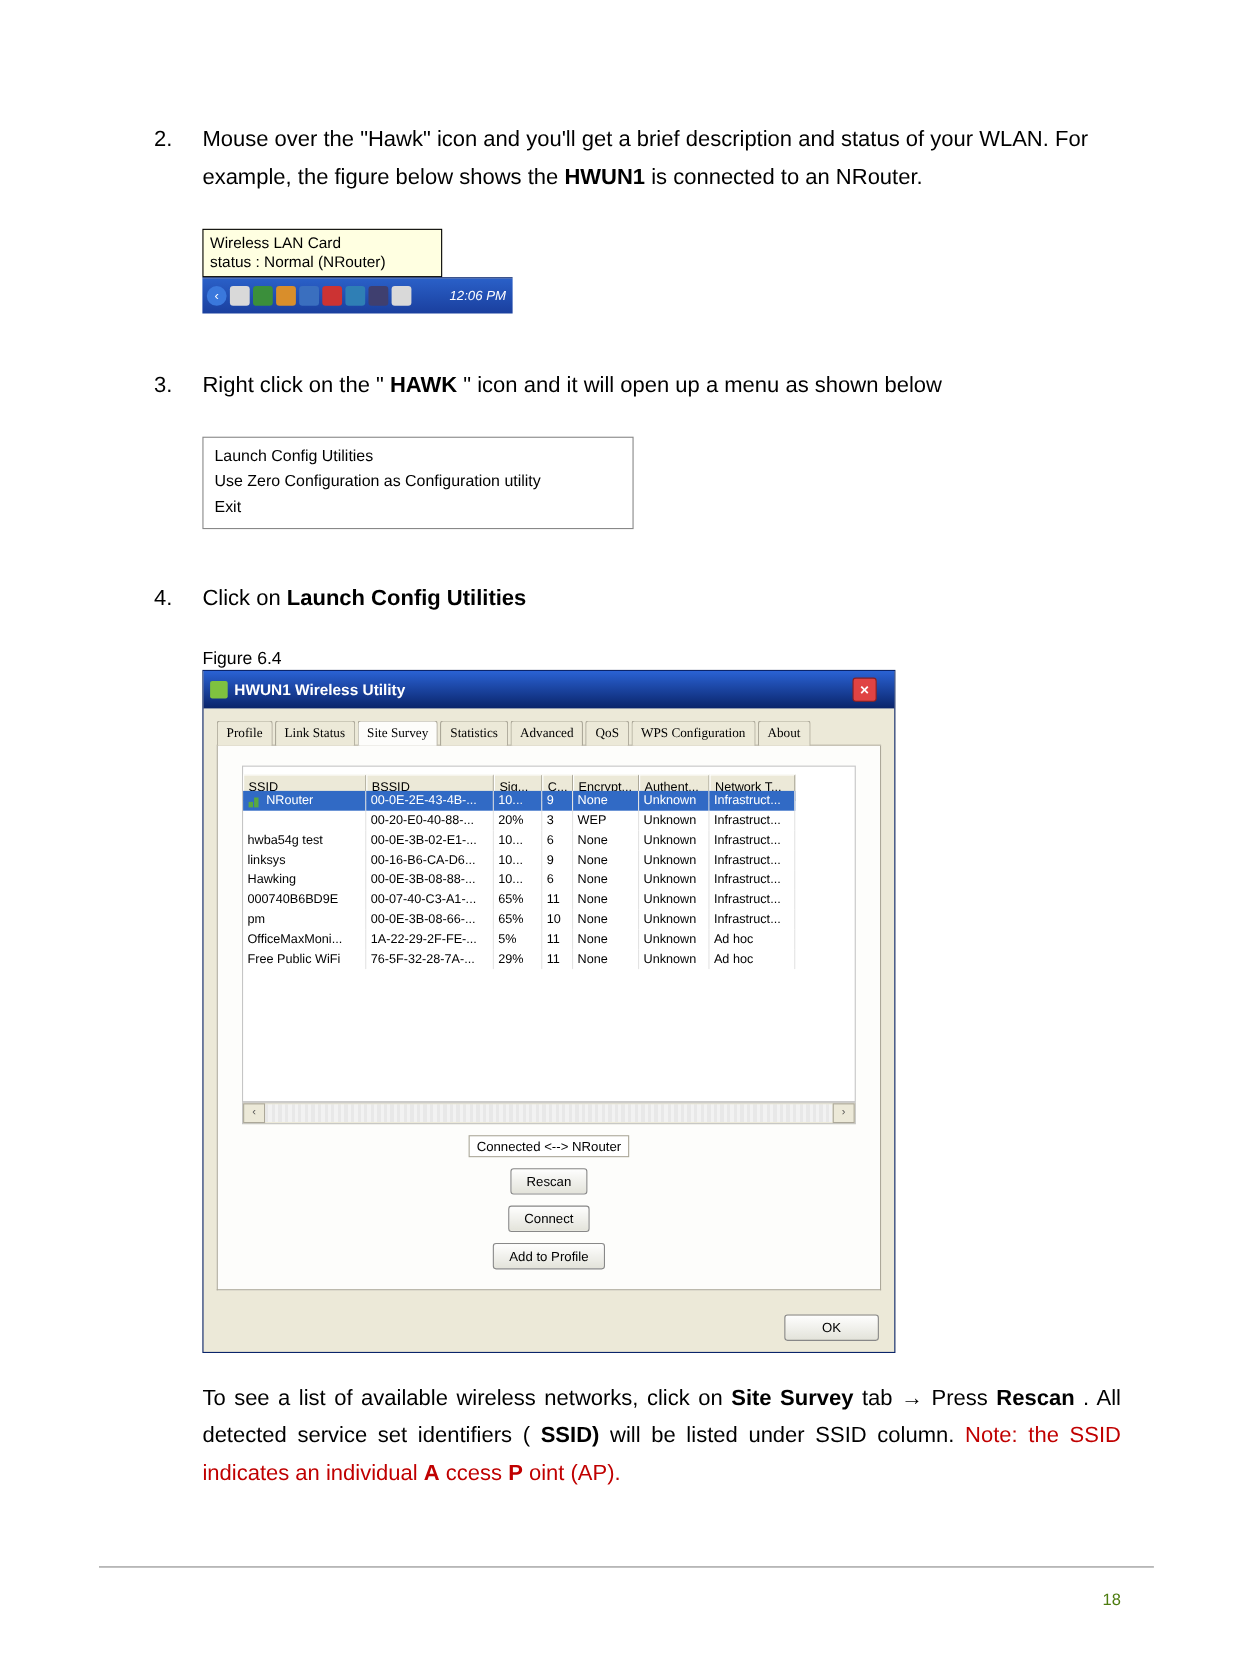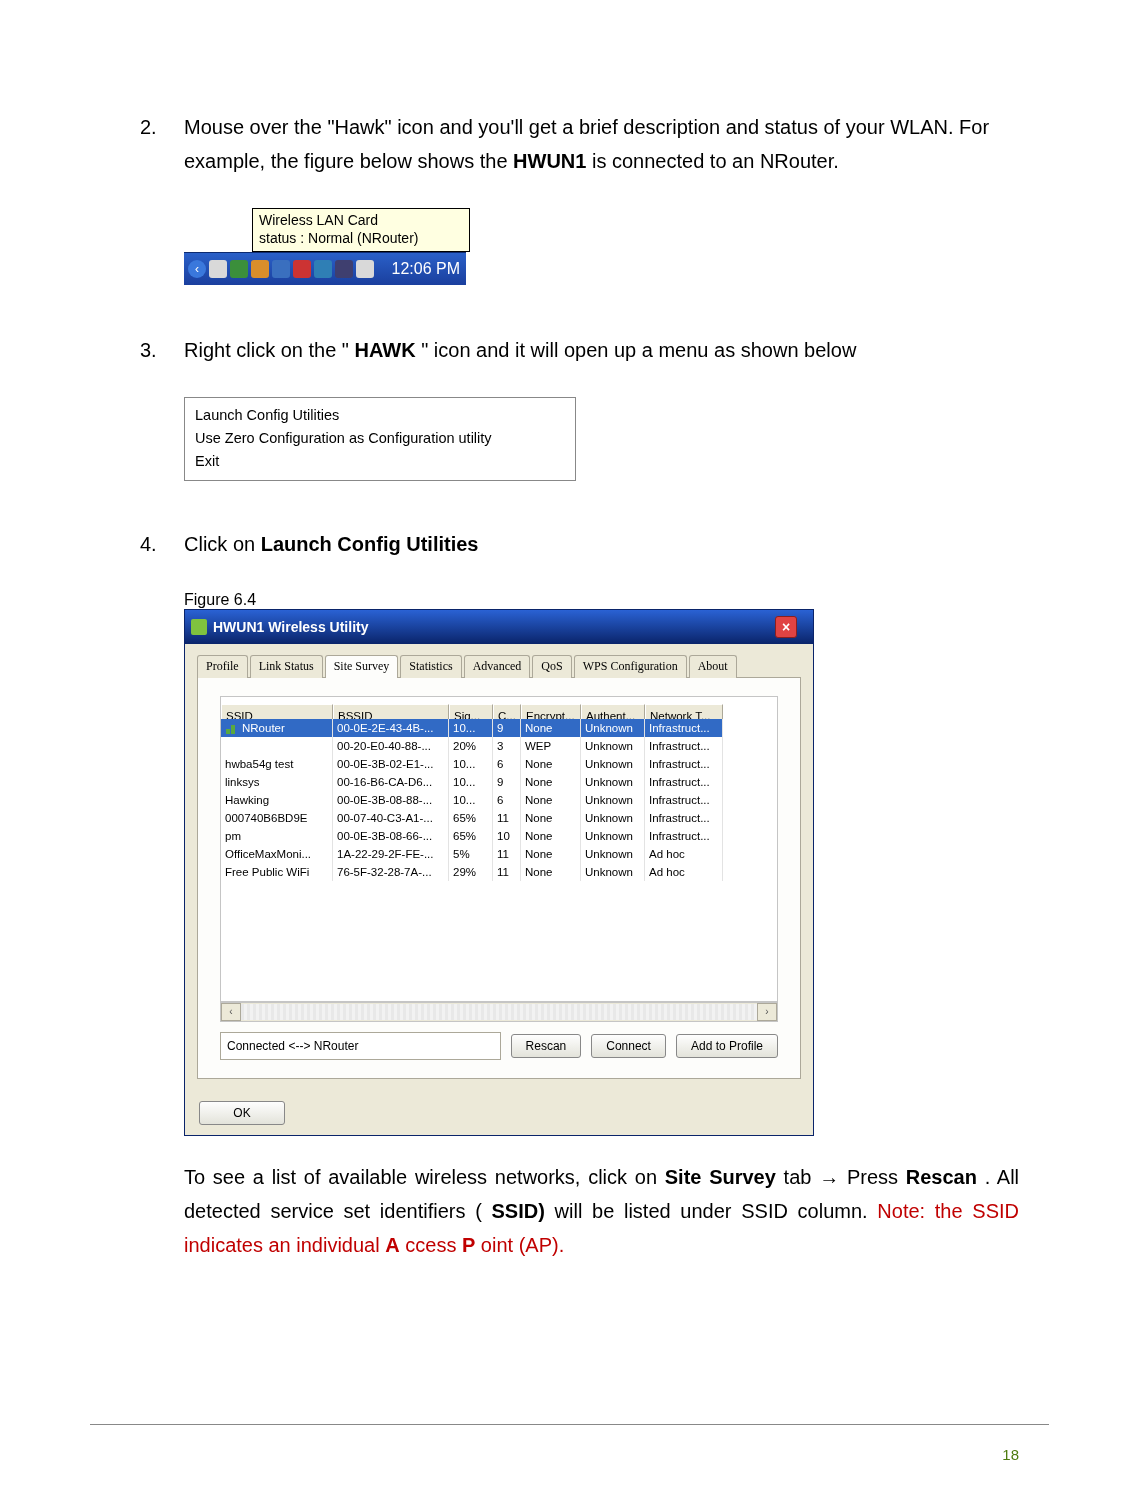--- a/index.html
+++ b/index.html
@@ -38,21 +38,20 @@
     margin-left: 44px;
     width: 282px;
     margin-top: 10px;
   }
   .tooltip-box {
     width: 204px;
     background: #ffffe1;
     border: 1px solid #000;
     font-size: 14px;
     padding: 3px 6px 4px 6px;
-    margin-left: 68px;
     line-height: 1.25;
     position: relative;
   }
   .taskbar {
     width: 282px;
     height: 32px;
     background: linear-gradient(#2a60c8, #1a3f9e);
     display: flex;
     align-items: center;
     border-top: 1px solid #0d2a70;
@@ -71,23 +70,24 @@
     margin-left: 4px;
   }
   .taskbar .tray-icon {
     width: 18px;
     height: 18px;
     margin-left: 3px;
     border-radius: 3px;
   }
   .taskbar .clock {
     color: #fff;
-    font-size: 16px;
+    font-size: 12px;
     margin-left: auto;
     margin-right: 6px;
+    font-style: italic;
   }
 
   
   .ctx-menu {
     margin-left: 44px;
     width: 370px;
     border: 1px solid #888;
     background: #fff;
     font-size: 14.5px;
     padding: 6px 10px;
@@ -228,20 +228,21 @@
   .hscroll .track {
     flex: 1;
     height: 16px;
     background: repeating-linear-gradient(90deg,#e8e8e8 0 3px,#f2f2f2 3px 6px);
   }
   .bottom-row {
     display: flex;
     align-items: center;
     margin-top: 10px;
     gap: 10px;
+    flex-direction: column;
   }
   .status-box {
     flex: 1;
     height: 22px;
     border: 1px solid #aca899;
     background: #fff;
     font-size: 12px;
     padding: 2px 6px;
     display: flex;
     align-items: center;
@@ -253,21 +254,21 @@
     border: 1px solid #888;
     border-radius: 3px;
     font-size: 12px;
     font-family: inherit;
     display: flex;
     align-items: center;
     cursor: pointer;
   }
   .ok-row {
     display: flex;
-    justify-content: flex-start;
+    justify-content: flex-end;
     padding: 10px 14px;
   }
   .ok-row .xpbtn { width: 86px; justify-content: center; }
 
   
   .body-para {
     margin-left: 44px;
     font-size: 20px;
     line-height: 1.7;
     margin-top: 24px;

